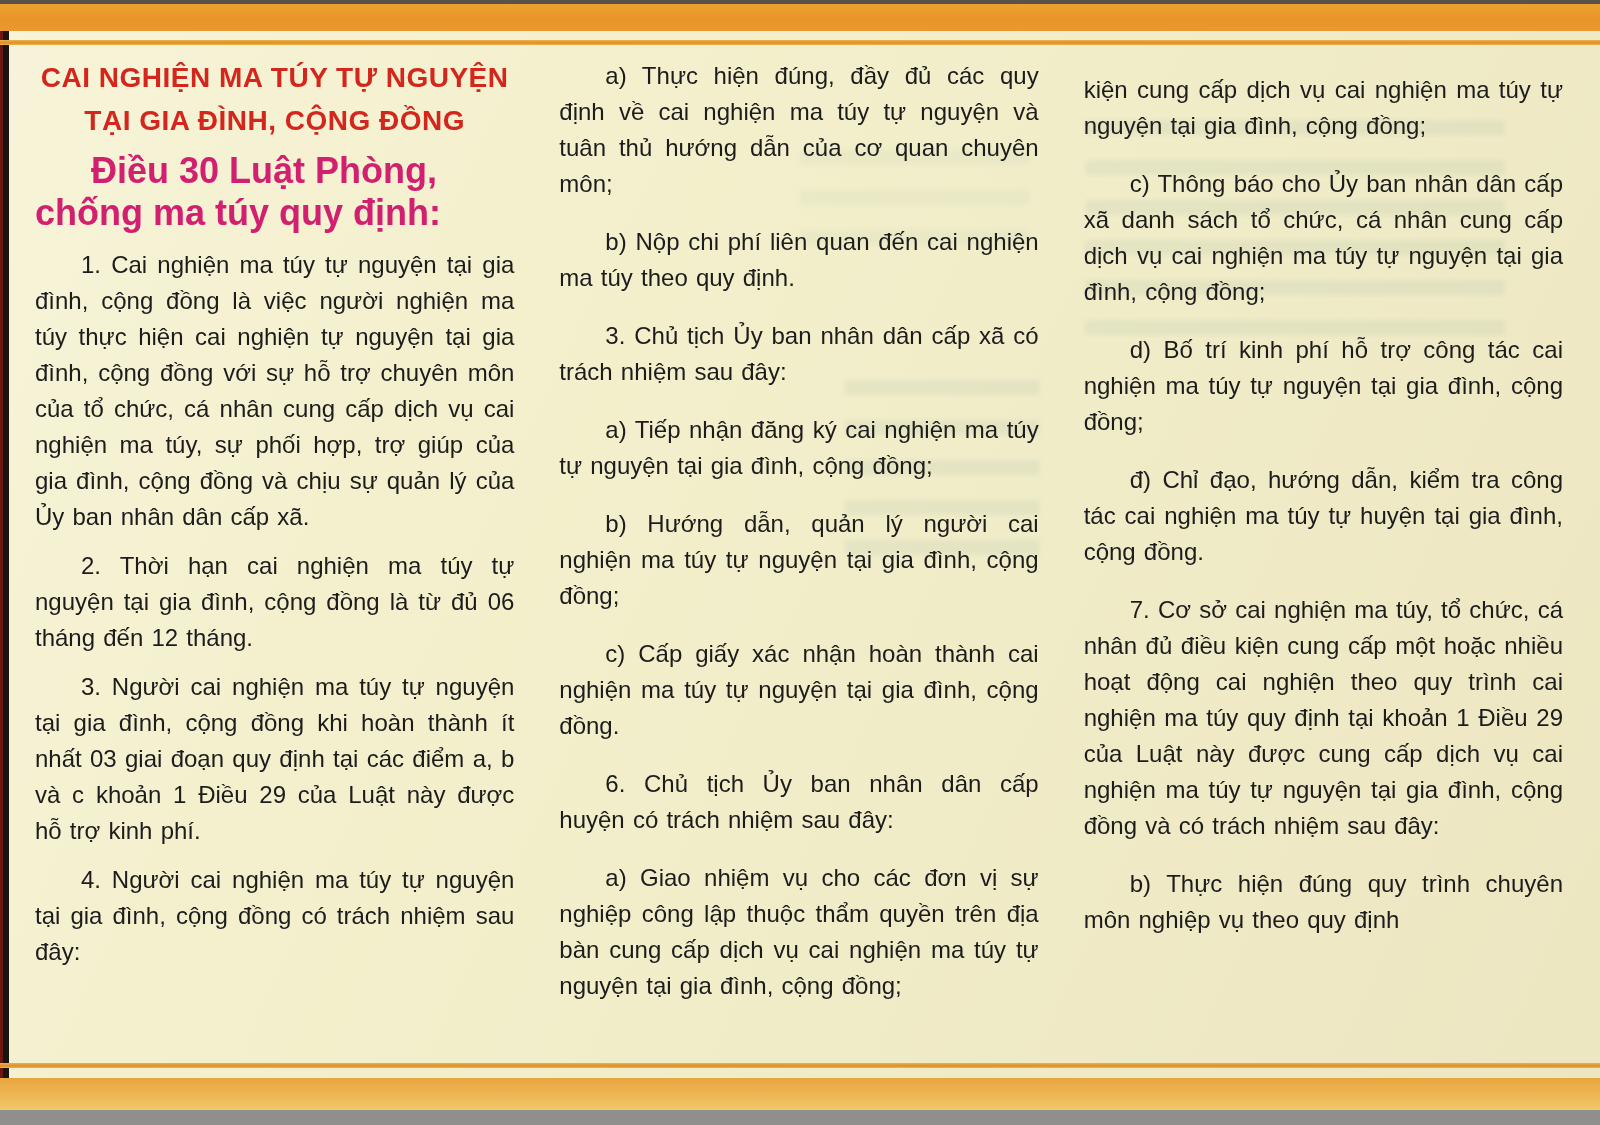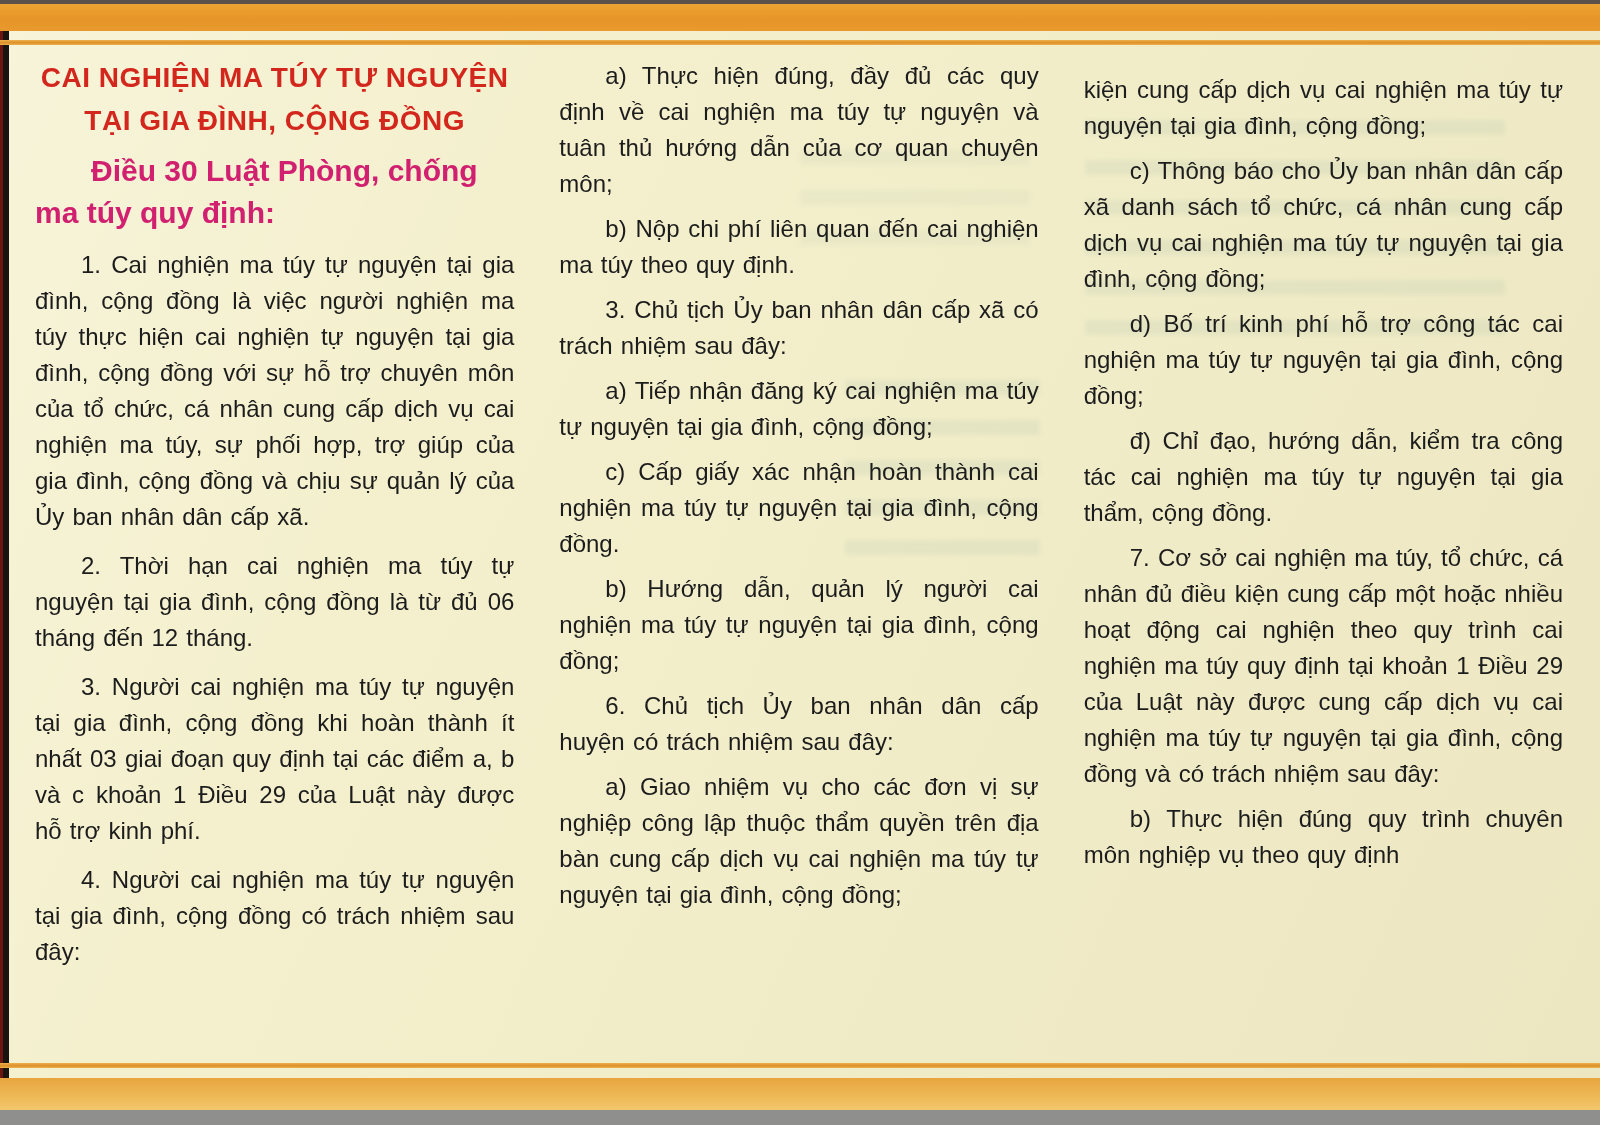--- a/index.html
+++ b/index.html
@@ -45,30 +45,30 @@
   .title{
     margin:0 0 6px 0;
     text-align:center;
     color:#d3261c;
     font-size:28px;font-weight:bold;line-height:43px;
     letter-spacing:.5px;
   }
   .subtitle{
     margin:8px 0 0 0;
     color:#d22070;
-    font-size:30px;font-weight:bold;line-height:42px;
+    font-size:36px;font-weight:bold;line-height:42px;
     text-indent:56px;text-align:left;
   }
   p.body{
     margin:13px 0 0 0;
     font-size:24px;line-height:36px;
     text-align:justify;text-indent:46px;
     word-spacing:1.5px;
   }
-  .col-2 p.body, .col-3 p.body{margin-top:9px;}
+  .col-2 p.body, .col-3 p.body{margin-top:22px;}
   .col-2 p.body:first-child, .col-3 p.body:first-child{margin-top:0;}
   p.body.no-indent{text-indent:0;}
 </style>
 </head>
 <body>
 
 <div class="page">
 
   <div class="edge-top"></div>
   <div class="bar-top"></div>
@@ -91,31 +91,31 @@
       <p class="body">2. Thời hạn cai nghiện ma túy tự nguyện tại gia đình, cộng đồng là từ đủ 06 tháng đến 12 tháng.</p>
       <p class="body">3. Người cai nghiện ma túy tự nguyện tại gia đình, cộng đồng khi hoàn thành ít nhất 03 giai đoạn quy định tại các điểm a, b và c khoản 1 Điều 29 của Luật này được hỗ trợ kinh phí.</p>
       <p class="body">4. Người cai nghiện ma túy tự nguyện tại gia đình, cộng đồng có trách nhiệm sau đây:</p>
     </div>
 
     <div class="col col-2">
       <p class="body">a) Thực hiện đúng, đầy đủ các quy định về cai nghiện ma túy tự nguyện và tuân thủ hướng dẫn của cơ quan chuyên môn;</p>
       <p class="body">b) Nộp chi phí liên quan đến cai nghiện ma túy theo quy định.</p>
       <p class="body">3. Chủ tịch Ủy ban nhân dân cấp xã có trách nhiệm sau đây:</p>
       <p class="body">a) Tiếp nhận đăng ký cai nghiện ma túy tự nguyện tại gia đình, cộng đồng;</p>
+      <p class="body">b) Hướng dẫn, quản lý người cai nghiện ma túy tự nguyện tại gia đình, cộng đồng;</p>
       <p class="body">c) Cấp giấy xác nhận hoàn thành cai nghiện ma túy tự nguyện tại gia đình, cộng đồng.</p>
-      <p class="body">b) Hướng dẫn, quản lý người cai nghiện ma túy tự nguyện tại gia đình, cộng đồng;</p>
       <p class="body">6. Chủ tịch Ủy ban nhân dân cấp huyện có trách nhiệm sau đây:</p>
       <p class="body">a) Giao nhiệm vụ cho các đơn vị sự nghiệp công lập thuộc thẩm quyền trên địa bàn cung cấp dịch vụ cai nghiện ma túy tự nguyện tại gia đình, cộng đồng;</p>
     </div>
 
     <div class="col col-3">
       <p class="body no-indent">kiện cung cấp dịch vụ cai nghiện ma túy tự nguyện tại gia đình, cộng đồng;</p>
       <p class="body">c) Thông báo cho Ủy ban nhân dân cấp xã danh sách tổ chức, cá nhân cung cấp dịch vụ cai nghiện ma túy tự nguyện tại gia đình, cộng đồng;</p>
       <p class="body">d) Bố trí kinh phí hỗ trợ công tác cai nghiện ma túy tự nguyện tại gia đình, cộng đồng;</p>
-      <p class="body">đ) Chỉ đạo, hướng dẫn, kiểm tra công tác cai nghiện ma túy tự nguyện tại gia thẩm, cộng đồng.</p>
+      <p class="body">đ) Chỉ đạo, hướng dẫn, kiểm tra công tác cai nghiện ma túy tự huyện tại gia đình, cộng đồng.</p>
       <p class="body">7. Cơ sở cai nghiện ma túy, tổ chức, cá nhân đủ điều kiện cung cấp một hoặc nhiều hoạt động cai nghiện theo quy trình cai nghiện ma túy quy định tại khoản 1 Điều 29 của Luật này được cung cấp dịch vụ cai nghiện ma túy tự nguyện tại gia đình, cộng đồng và có trách nhiệm sau đây:</p>
       <p class="body">b) Thực hiện đúng quy trình chuyên môn nghiệp vụ theo quy định</p>
     </div>
 
   </div>
 
   <div class="rule-bottom"></div>
   <div class="bar-bottom"></div>
   <div class="edge-bottom"></div>
 

